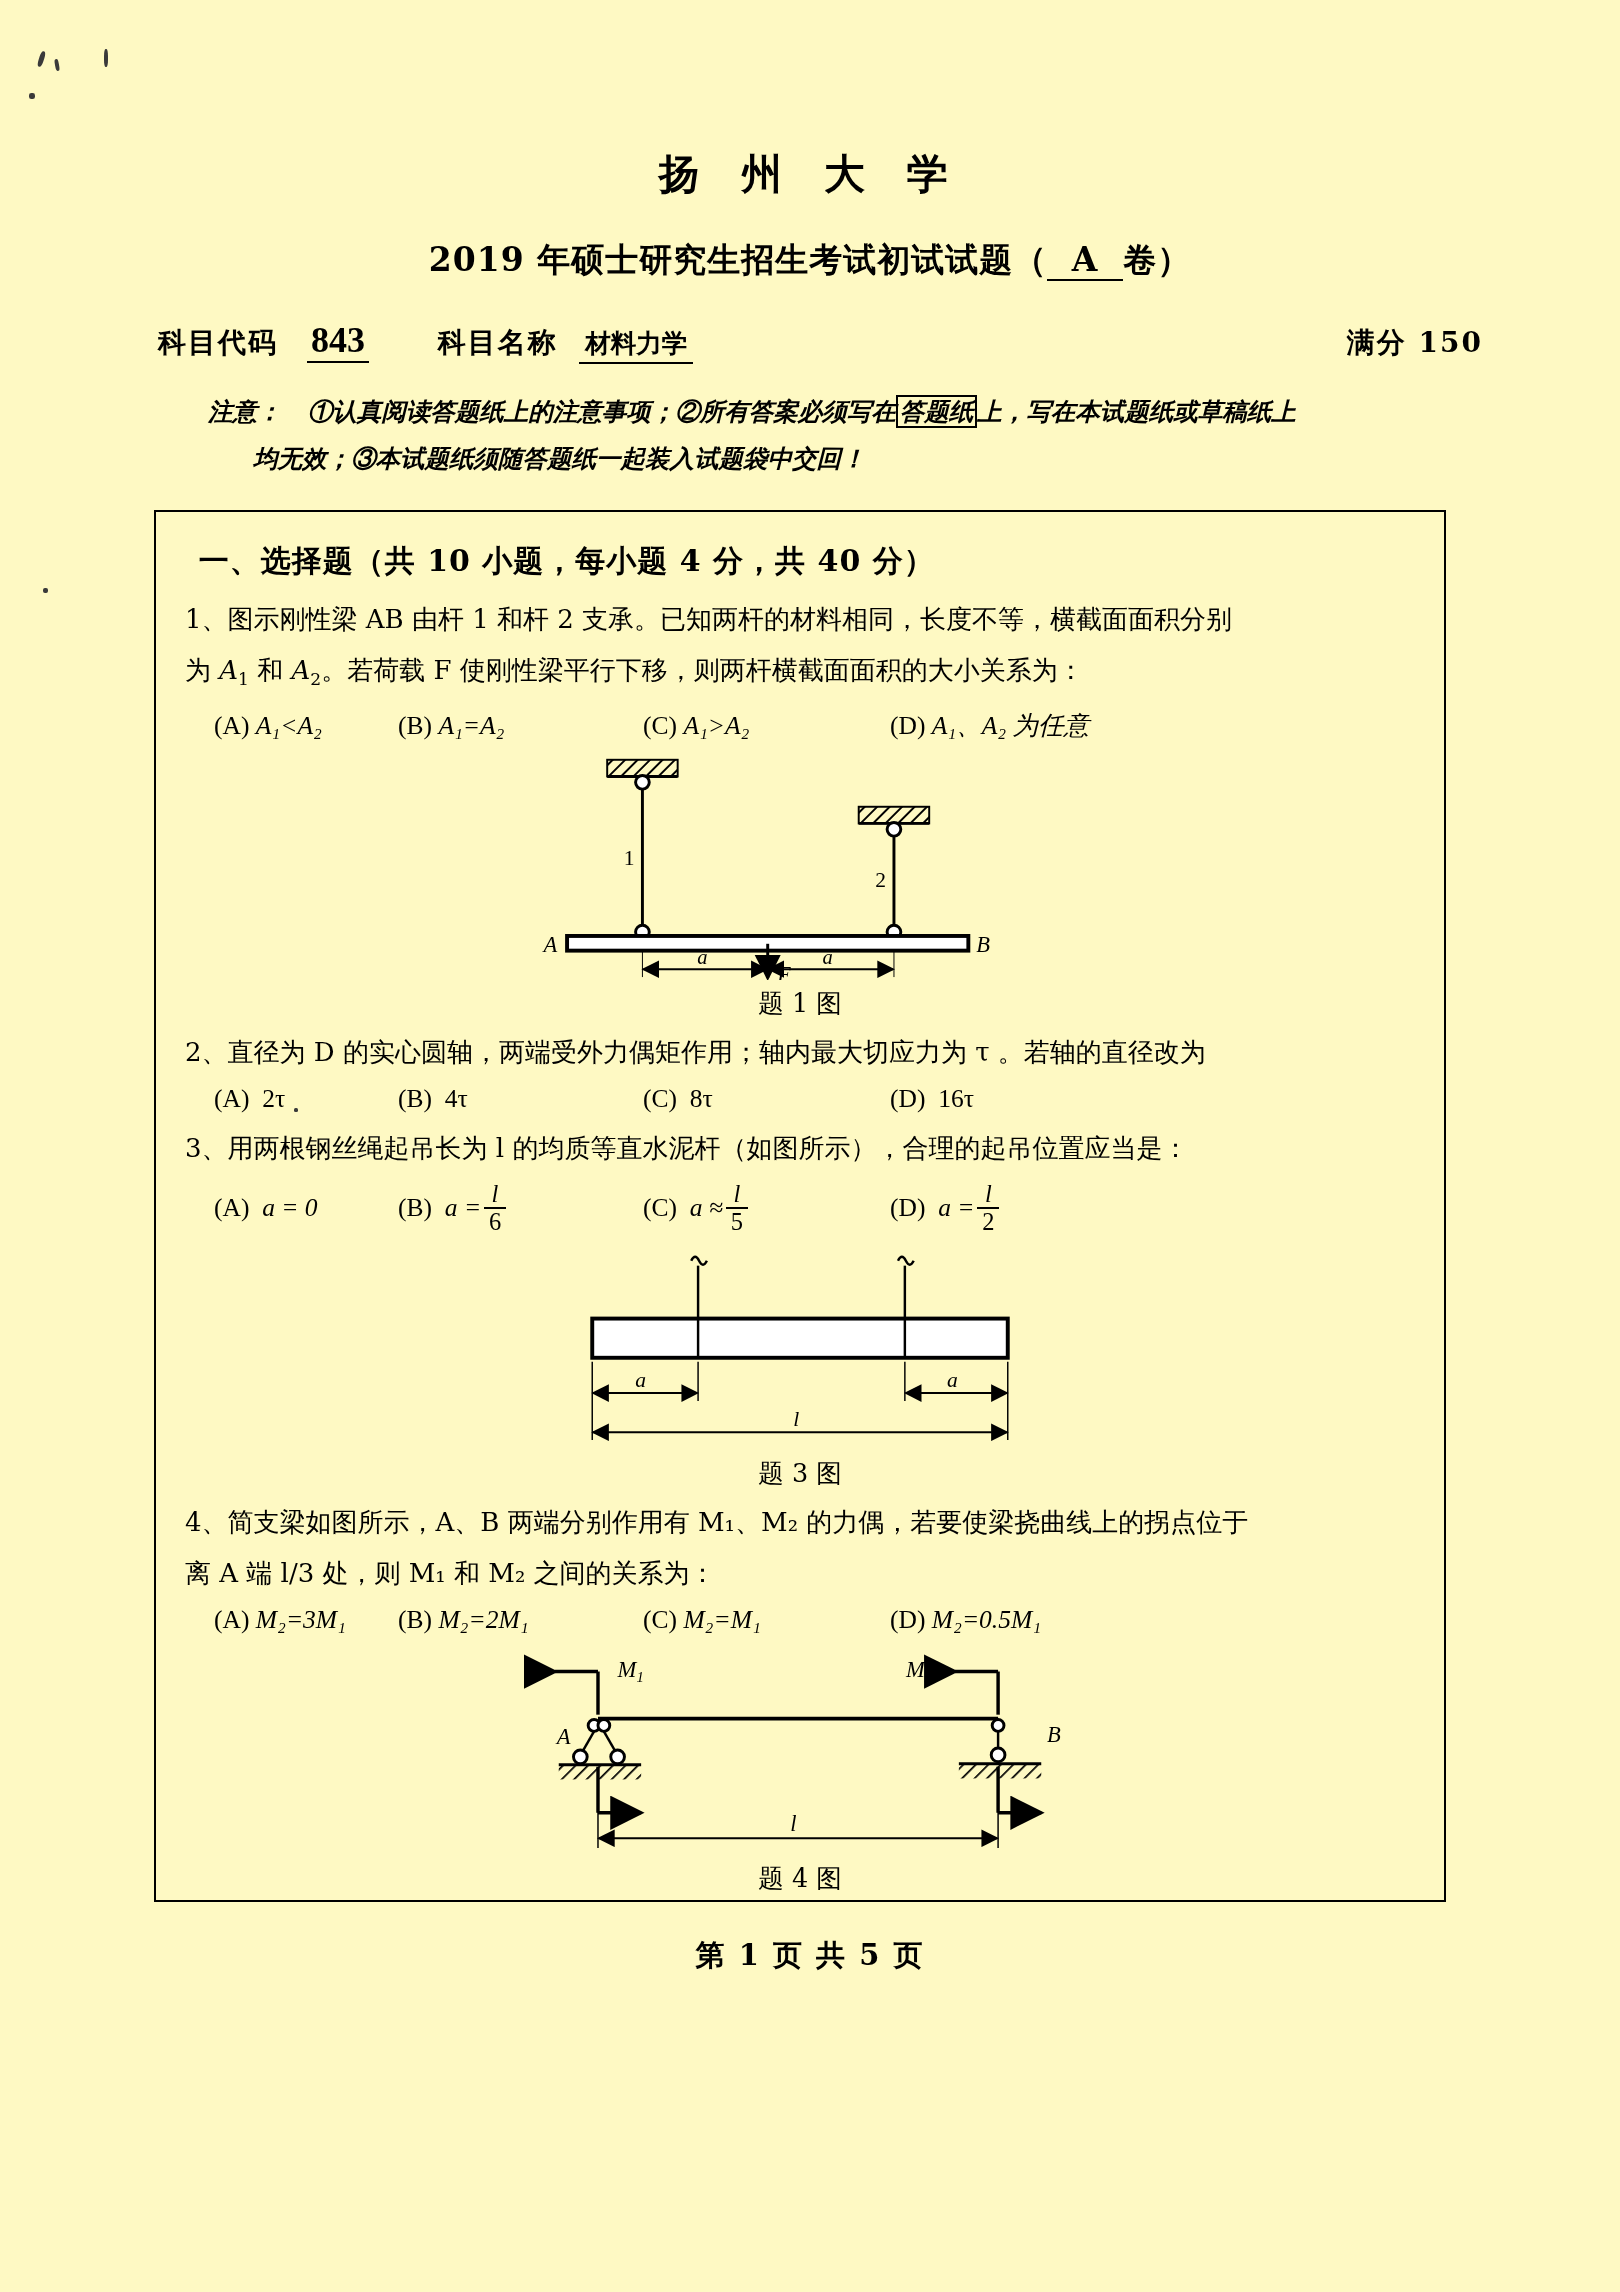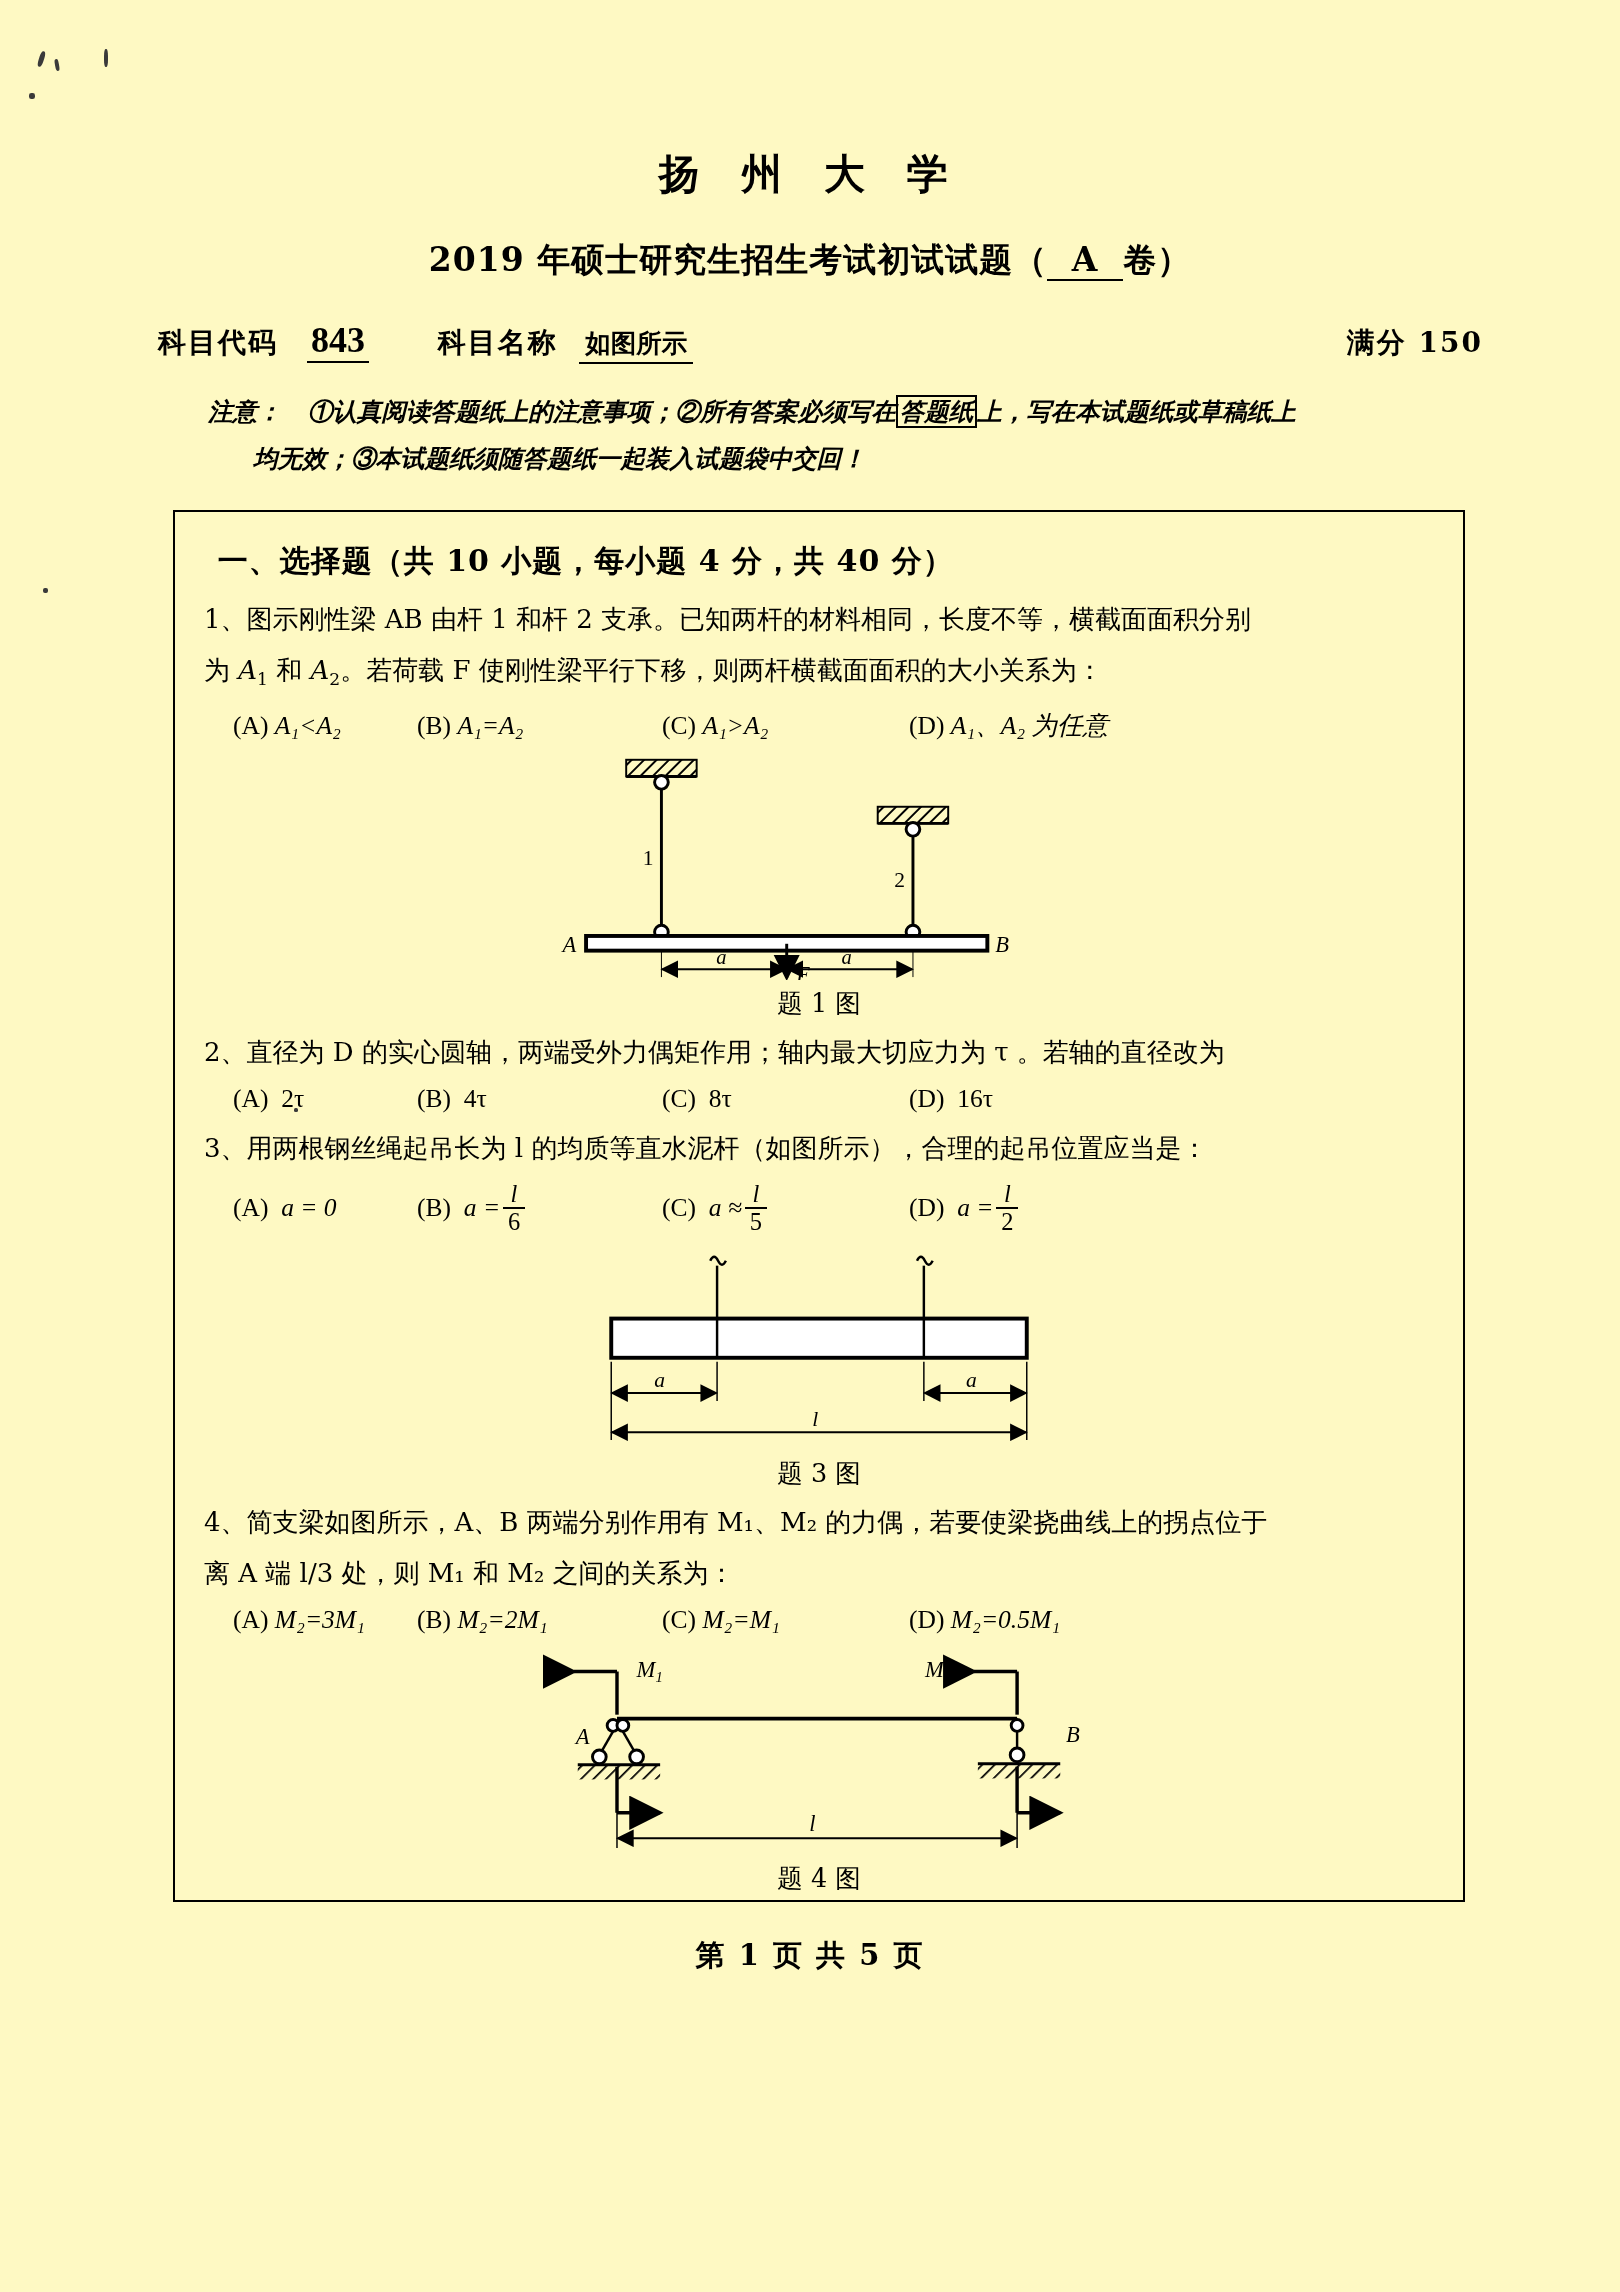--- a/index.html
+++ b/index.html
@@ -108,21 +108,21 @@
   }
   .notice .l2 {
     display: block;
     margin-left: 45px;
   }
 
   
   .body-box {
     position: absolute;
     top: 510px;
-    left: 173px;
+    left: 154px;
     width: 1292px;
     height: 1392px;
     border: 2.9px solid #000;
     box-sizing: border-box;
     padding: 25.5px 29px 0 29px;
   }
 
   .sec-head {
     font-size: 30px;
     font-weight: bold;
@@ -209,21 +209,21 @@
   <div class="univ-title">扬 州 大 学</div>
 
   <div class="exam-title">
     <span>2019 年硕士研究生招生考试初试试题（</span><span class="paper-code">A</span><span>卷）</span>
   </div>
 
   <div class="code-row">
     <span class="lbl">科目代码</span>
     <span class="val-code">843</span>
     <span class="lbl2">科目名称</span>
-    <span class="val-name">如图所示</span>
+    <span class="val-name">材料力学</span>
     <span class="score">满分 150</span>
   </div>
 
   <div class="notice">
     <span>注意：</span>
     <span style="display:inline-block;width:17.6px"></span><span>①认真阅读答题纸上的注意事项；②所有答案必须写在</span><span class="boxed">答题纸</span><span>上，写在本试题纸或草稿纸上</span>
     <span class="l2">均无效；③本试题纸须随答题纸一起装入试题袋中交回！</span>
   </div>
 
   <div class="body-box">

